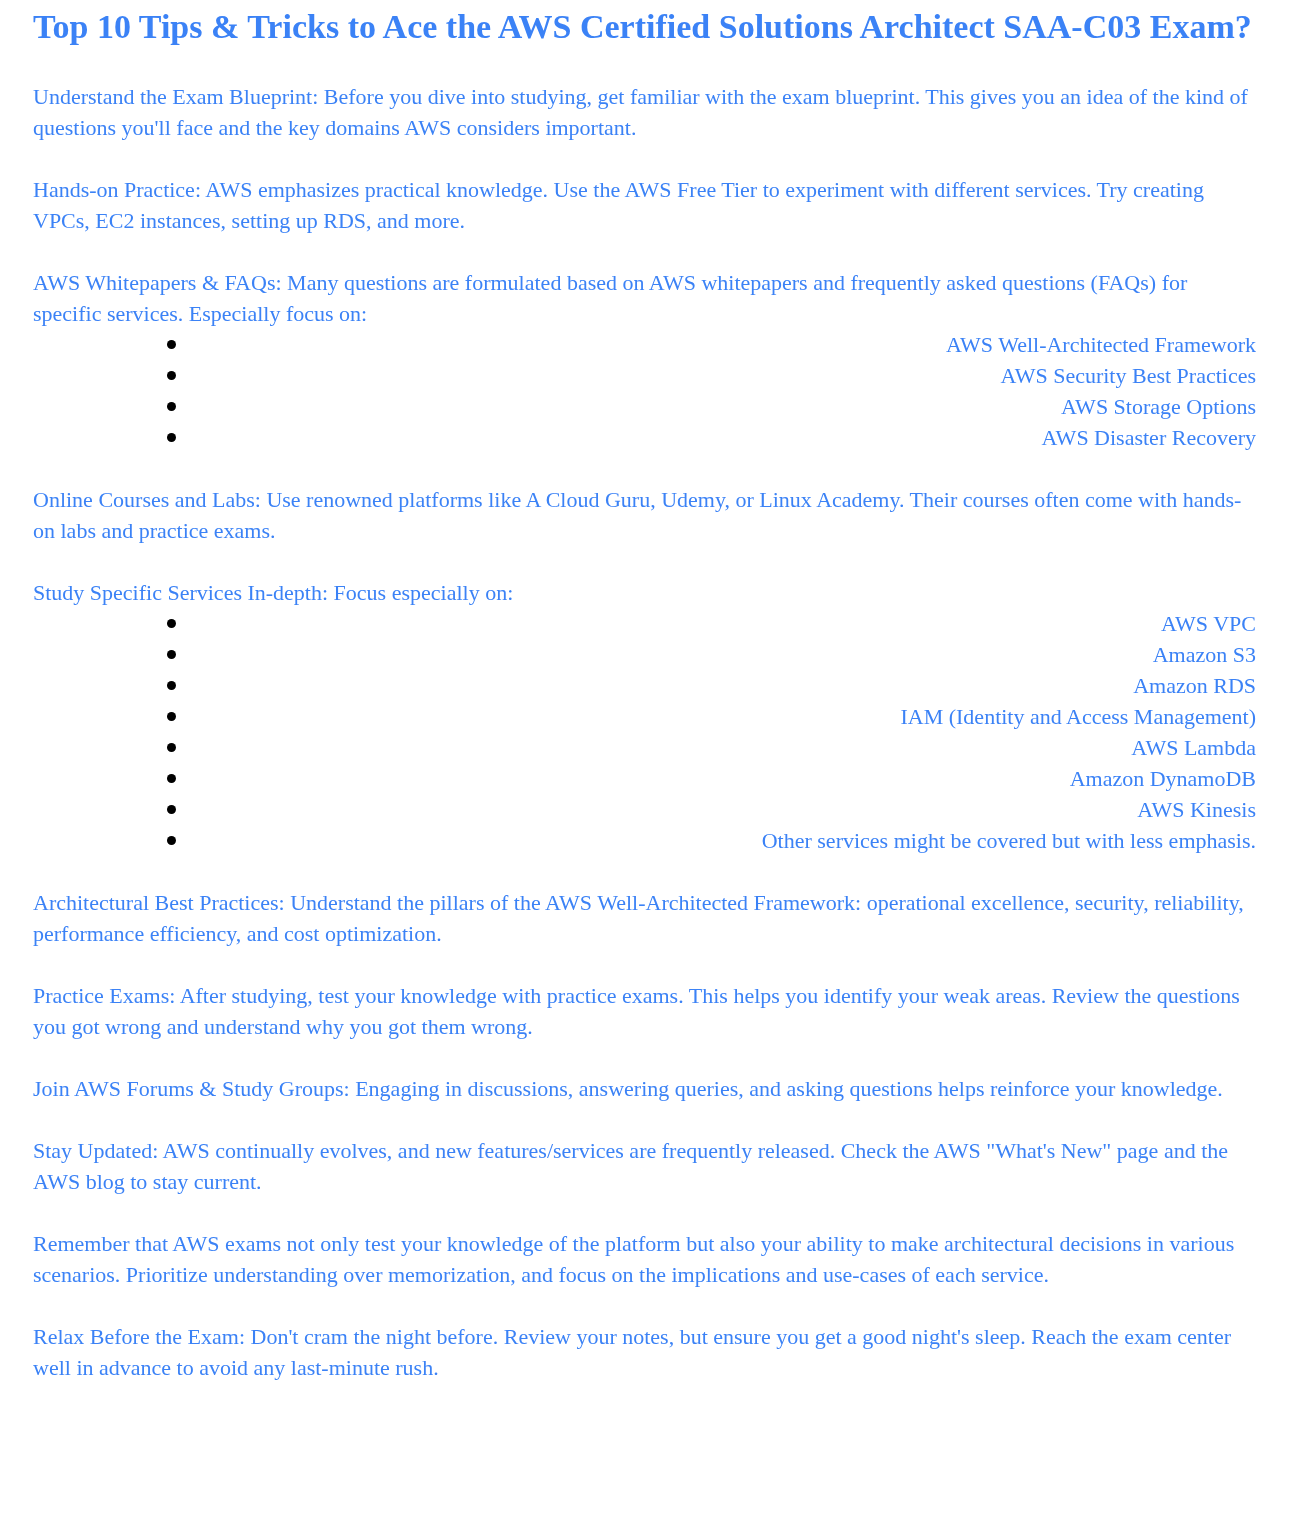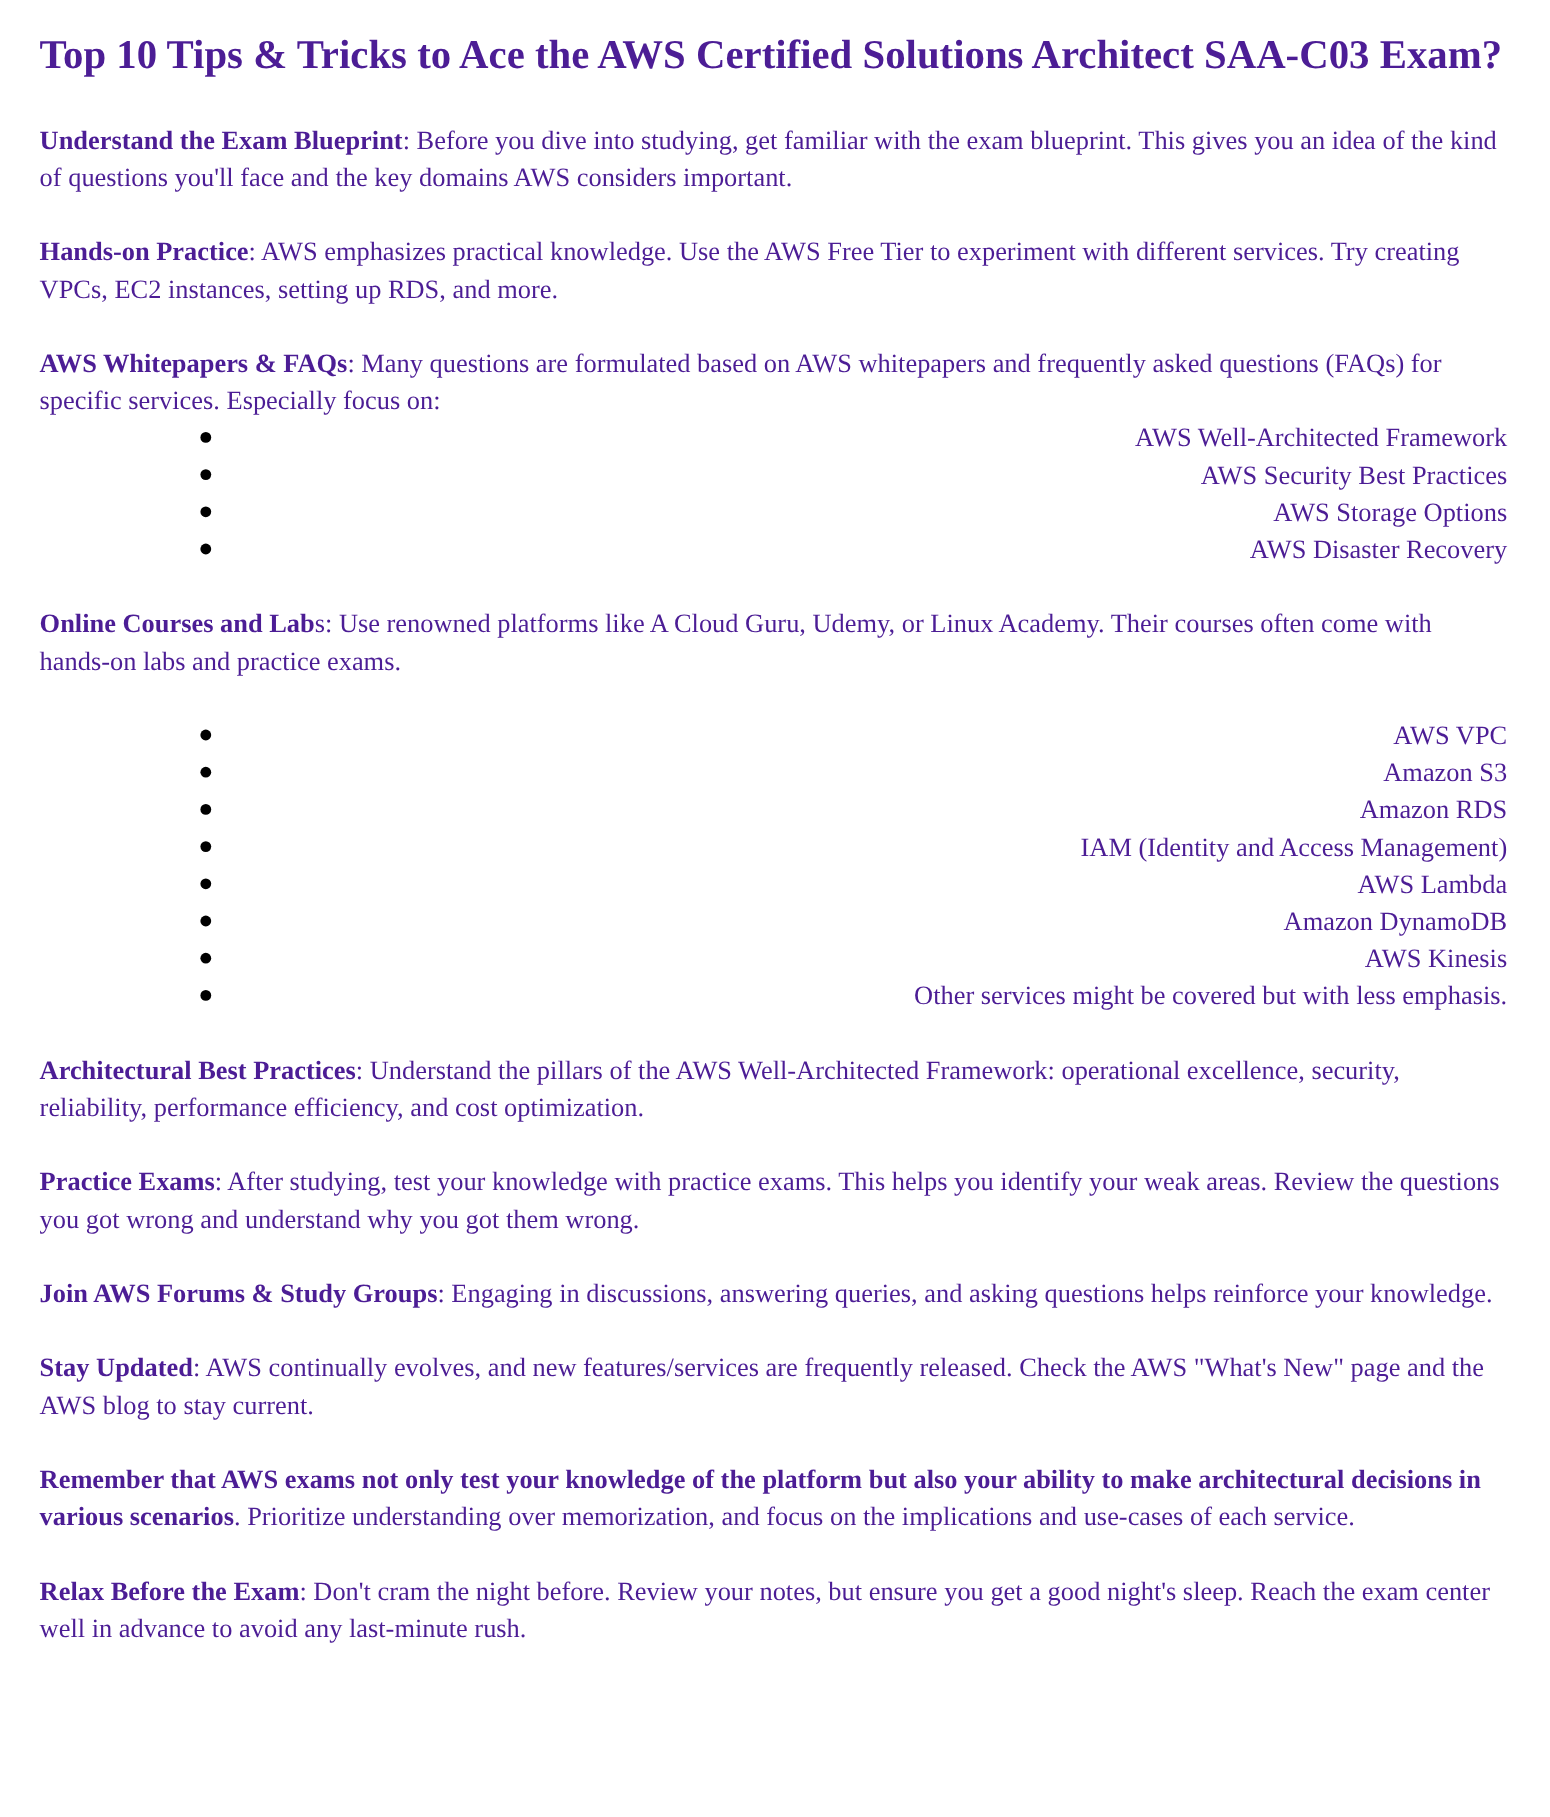--- a/index.html
+++ b/index.html
@@ -1,36 +1,36 @@
 <!DOCTYPE html>
 <html><head>
 <meta charset="utf-8">
 <style>
   html, body { margin: 0; padding: 0; background: #ffffff; }
   .page {
     width: 1292px;
     height: 1514px;
     box-sizing: border-box;
-    padding: 24px 36px 0 33px;
+    padding: 4px 36px 0 33px;
     font-family: "Liberation Serif", serif;
     font-size: 22px;
     line-height: 31px;
-    color: #4c1d95;
+    color: #3b82f6;
     background: #ffffff;
     overflow: hidden;
   }
   .doc-title {
     font-size: 34px;
     line-height: 46px;
     font-weight: bold;
     margin: 0 0 31px 0;
   }
   .para { margin: 0 0 31px 0; }
   .para.has-list { margin-bottom: 0; }
-  .para b { font-weight: bold; }
+  .para b { font-weight: normal; }
   .bullets {
     list-style: none;
     margin: 0 0 31px 0;
     padding: 0 0 0 174px;
     text-align: right;
   }
   .bullets li { position: relative; }
   .bullets li::before {
     content: "";
     position: absolute;
@@ -56,20 +56,21 @@
   <p class="para has-list"><b>AWS Whitepapers &amp; FAQs</b><span>: Many questions are formulated based on AWS whitepapers and frequently asked questions (FAQs) for specific services. Especially focus on:</span></p>
   <ul class="bullets">
     <li>AWS Well-Architected Framework</li>
     <li>AWS Security Best Practices</li>
     <li>AWS Storage Options</li>
     <li>AWS Disaster Recovery</li>
   </ul>
 
   <p class="para"><b>Online Courses and Lab</b><span>s: Use renowned platforms like A Cloud Guru, Udemy, or Linux Academy. Their courses often come with hands-on labs and practice exams.</span></p>
 
+  <p class="para has-list"><b>Study Specific Services In-depth</b><span>: Focus especially on:</span></p>
   <ul class="bullets">
     <li>AWS VPC</li>
     <li>Amazon S3</li>
     <li>Amazon RDS</li>
     <li>IAM (Identity and Access Management)</li>
     <li>AWS Lambda</li>
     <li>Amazon DynamoDB</li>
     <li>AWS Kinesis</li>
     <li>Other services might be covered but with less emphasis.</li>
   </ul>

